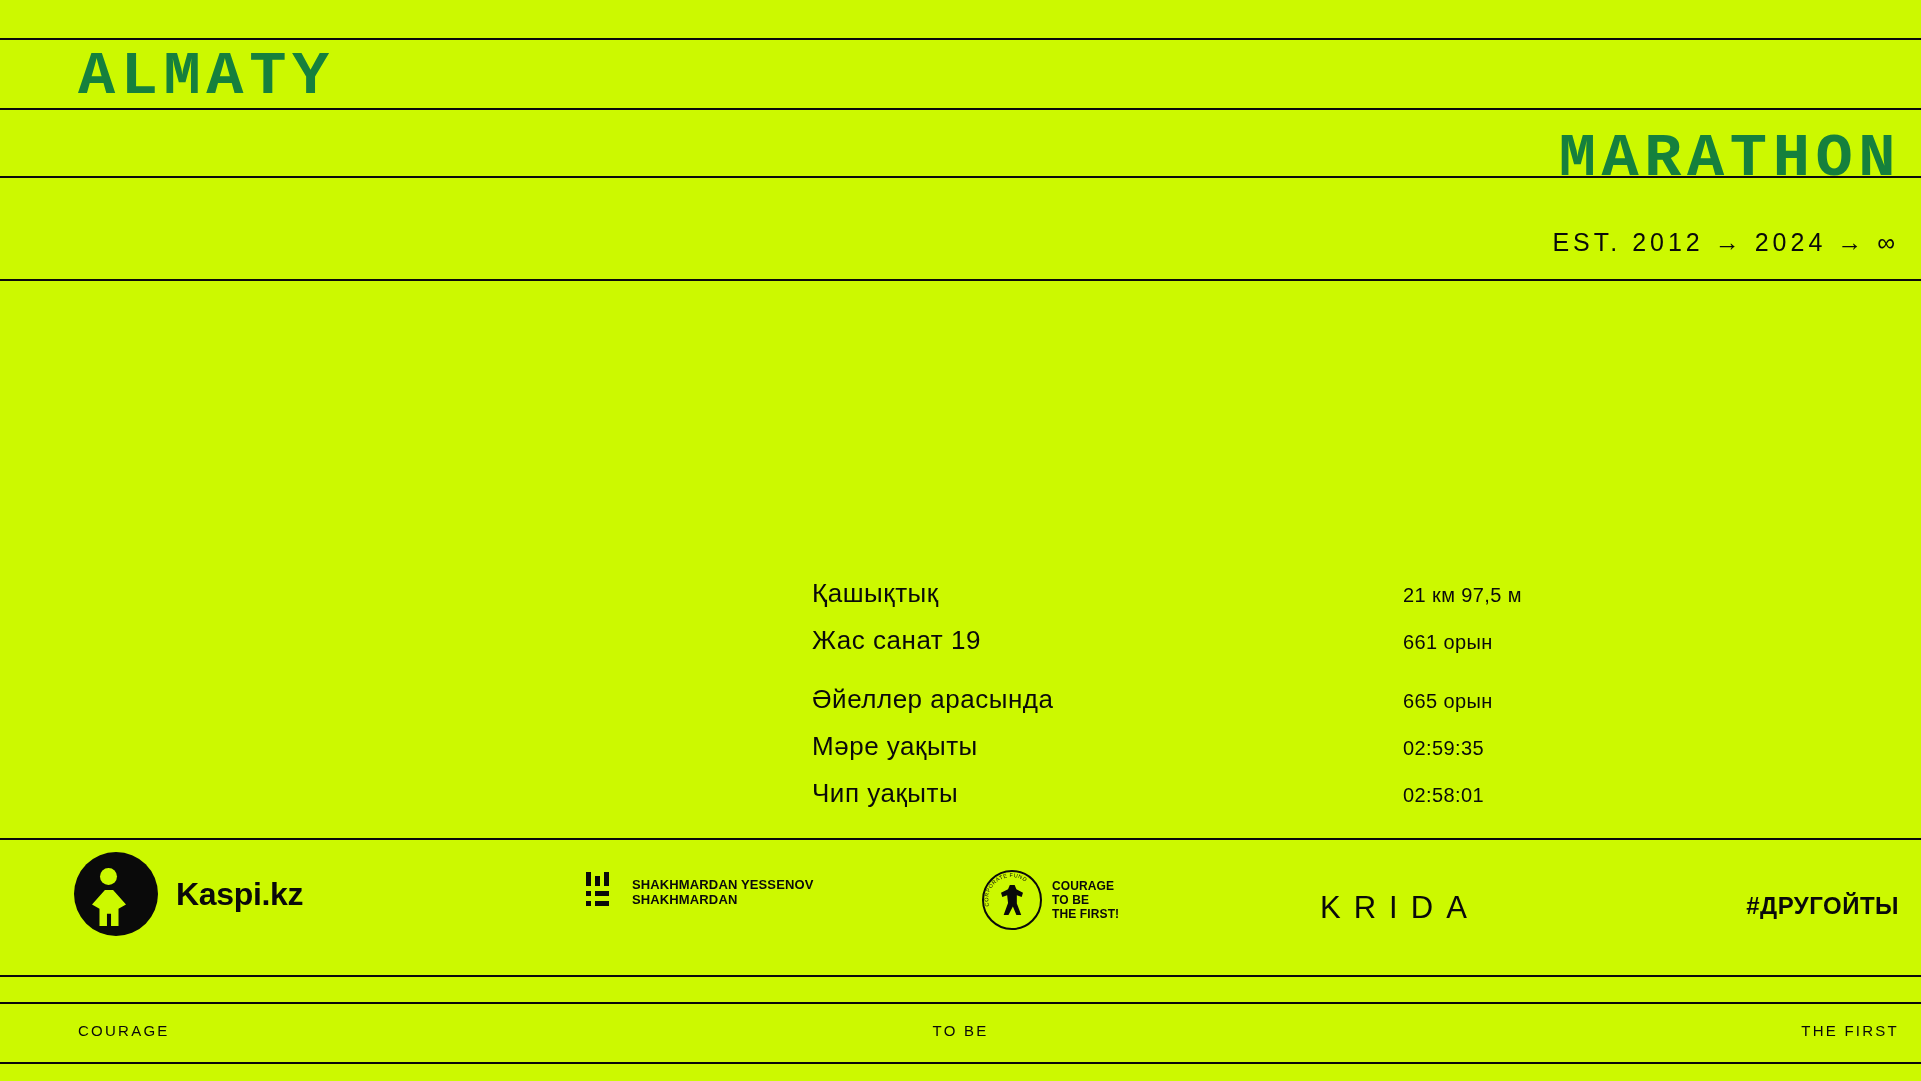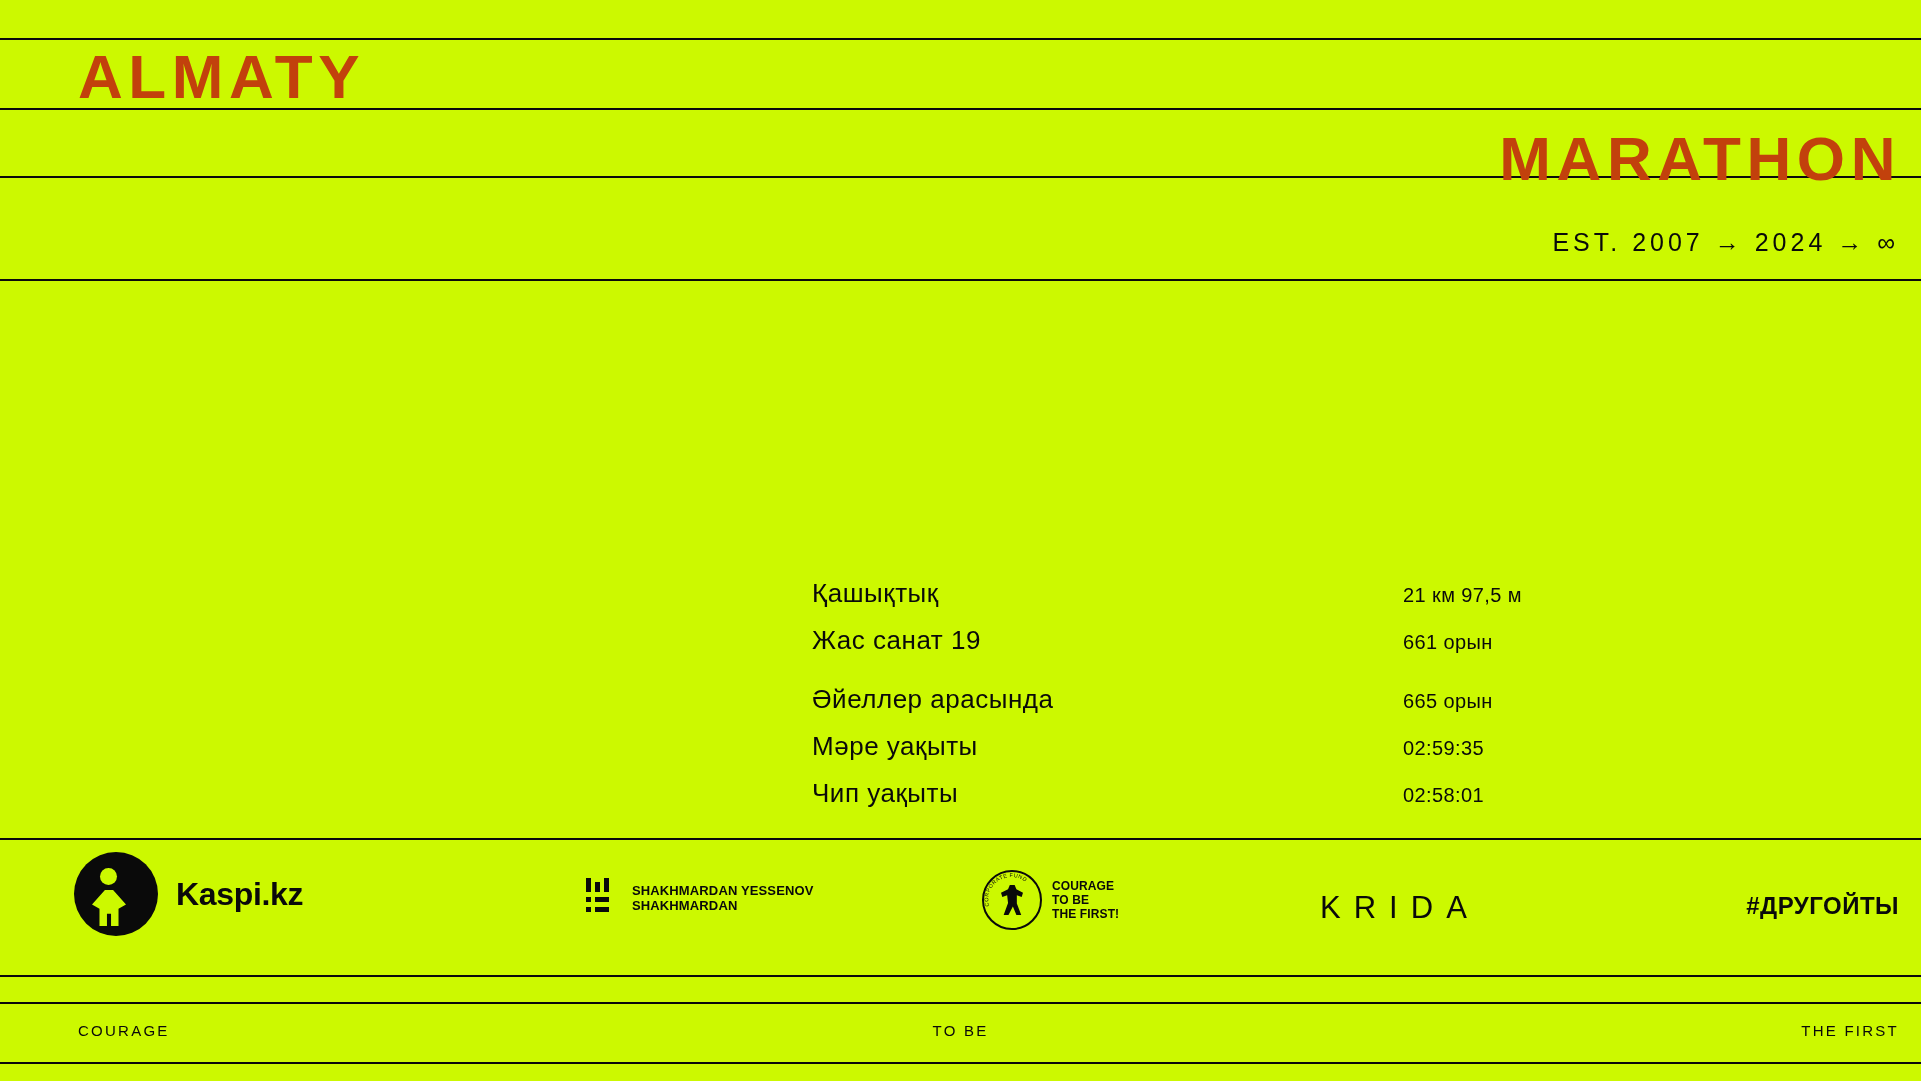--- a/index.html
+++ b/index.html
@@ -37,23 +37,23 @@
   .rule.r5 { top: 838px; }
   .rule.r6 { top: 975px; }
   .rule.r7 { top: 1002px; }
   .rule.r8 { top: 1062px; }
 
   
   .wordmark {
     position: absolute;
     font-weight: 700;
     letter-spacing: 0.09em;
-    color: #c2410c;
-    white-space: nowrap;
-    font-family: Liberation Sans, sans-serif;
+    color: #15803d;
+    white-space: nowrap;
+    font-family: Liberation Mono, monospace;
   }
   .wordmark.almaty {
     left: 78px;
     top: 46px;
     font-size: 62px;
     line-height: 62px;
   }
   .wordmark.marathon {
     right: 20px;
     top: 128px;
@@ -164,21 +164,21 @@
     background: #ccf900;
     clip-path: polygon(38% 0%, 62% 0%, 100% 40%, 78% 52%, 78% 100%, 56% 100%, 56% 66%, 44% 66%, 44% 100%, 22% 100%, 22% 52%, 0% 40%);
   }
   .kaspi .k-text {
     margin-left: 18px;
     font-size: 32px;
     font-weight: 700;
     letter-spacing: -0.01em;
   }
 
-  .yessenov { left: 586px; top: 38px; }
+  .yessenov { left: 586px; top: 32px; }
   .yessenov .bars {
     width: 34px;
     height: 40px;
     position: relative;
     margin-right: 12px;
   }
   .yessenov .bars i {
     position: absolute;
     background: #0a0a0a;
     display: block;
@@ -257,21 +257,21 @@
 
 <div class="cert">
 
   <div class="rule r1"></div>
   <div class="rule r2"></div>
   <div class="rule r3"></div>
   <div class="rule r4"></div>
 
   <div class="wordmark almaty">ALMATY</div>
   <div class="wordmark marathon">MARATHON</div>
-  <div class="est">EST. 2007 → 2024 → ∞</div>
+  <div class="est">EST. 2012 → 2024 → ∞</div>
 
 
 
   <div class="results">
     <div class="res-row">
       <span class="label">Қашықтық</span>
       <span class="value">21 км 97,5 м</span>
     </div>
     <div class="res-row gap">
       <span class="label">Жас санат 19</span>

